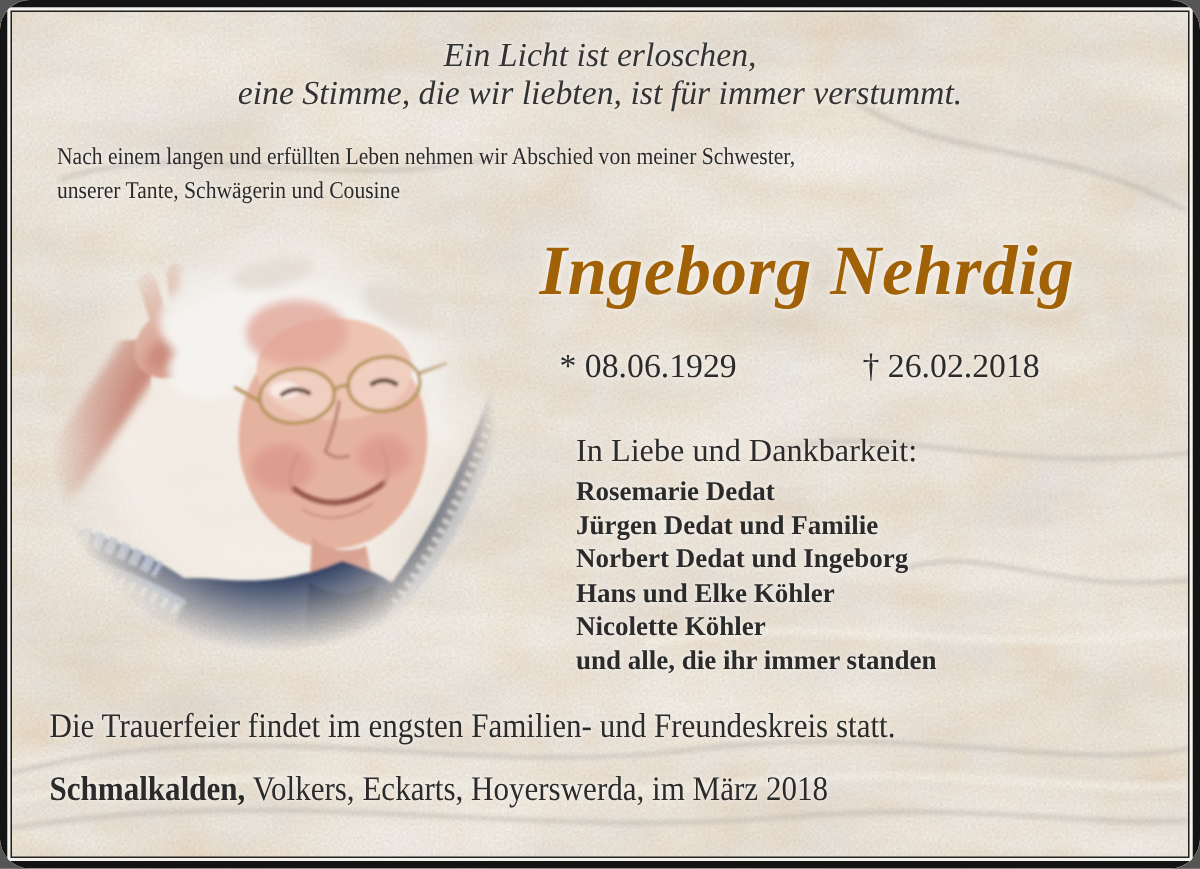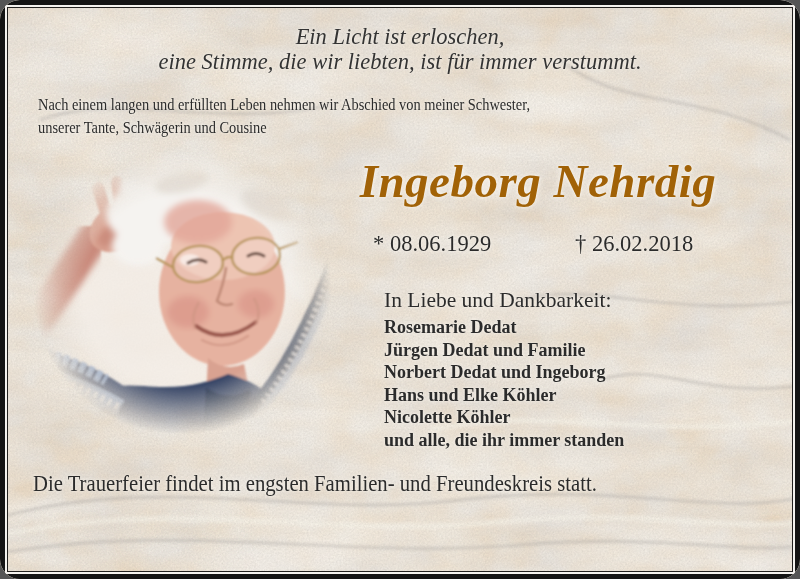--- a/index.html
+++ b/index.html
@@ -197,15 +197,18 @@
     <div>Norbert Dedat und Ingeborg</div>
     <div>Hans und Elke Köhler</div>
     <div>Nicolette Köhler</div>
     <div>und alle, die ihr immer standen</div>
   </div>
 
   <div class="txt funeral">
     <span class="cond">Die Trauerfeier findet im engsten Familien- und Freundeskreis statt.</span>
   </div>
 
+  <div class="txt places">
+    <span class="cond"><span class="b">Schmalkalden,</span><span> Volkers, Eckarts, Hoyerswerda, im März 2018</span></span>
+  </div>
 
   <div class="frame"></div>
 </div>
 
 </body></html>

